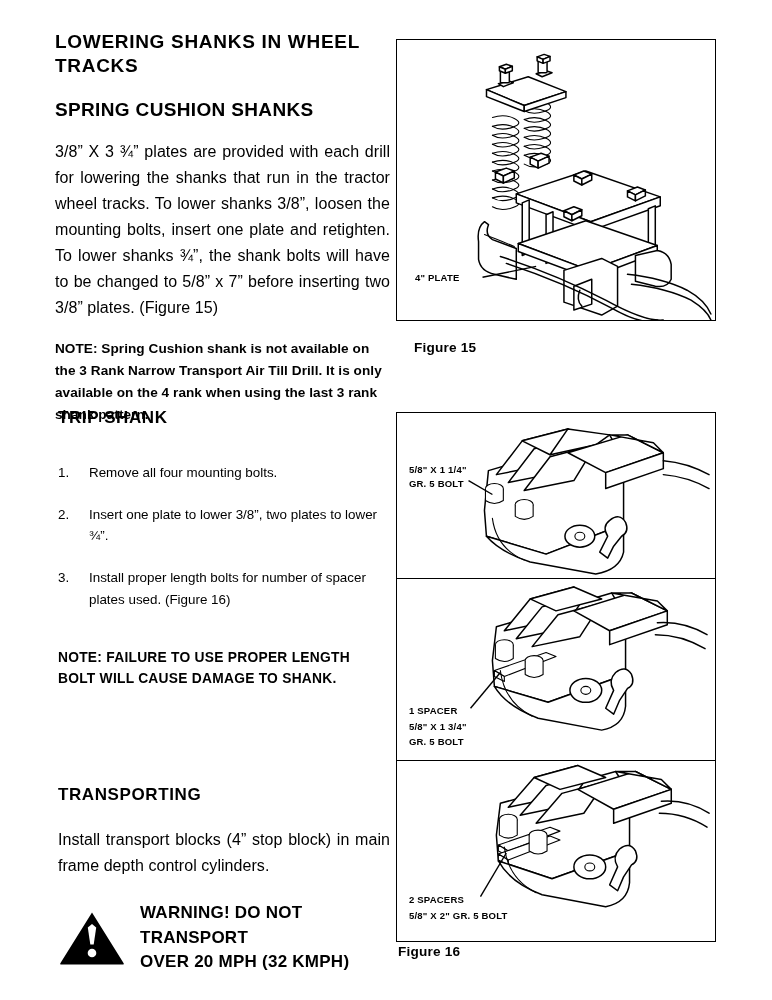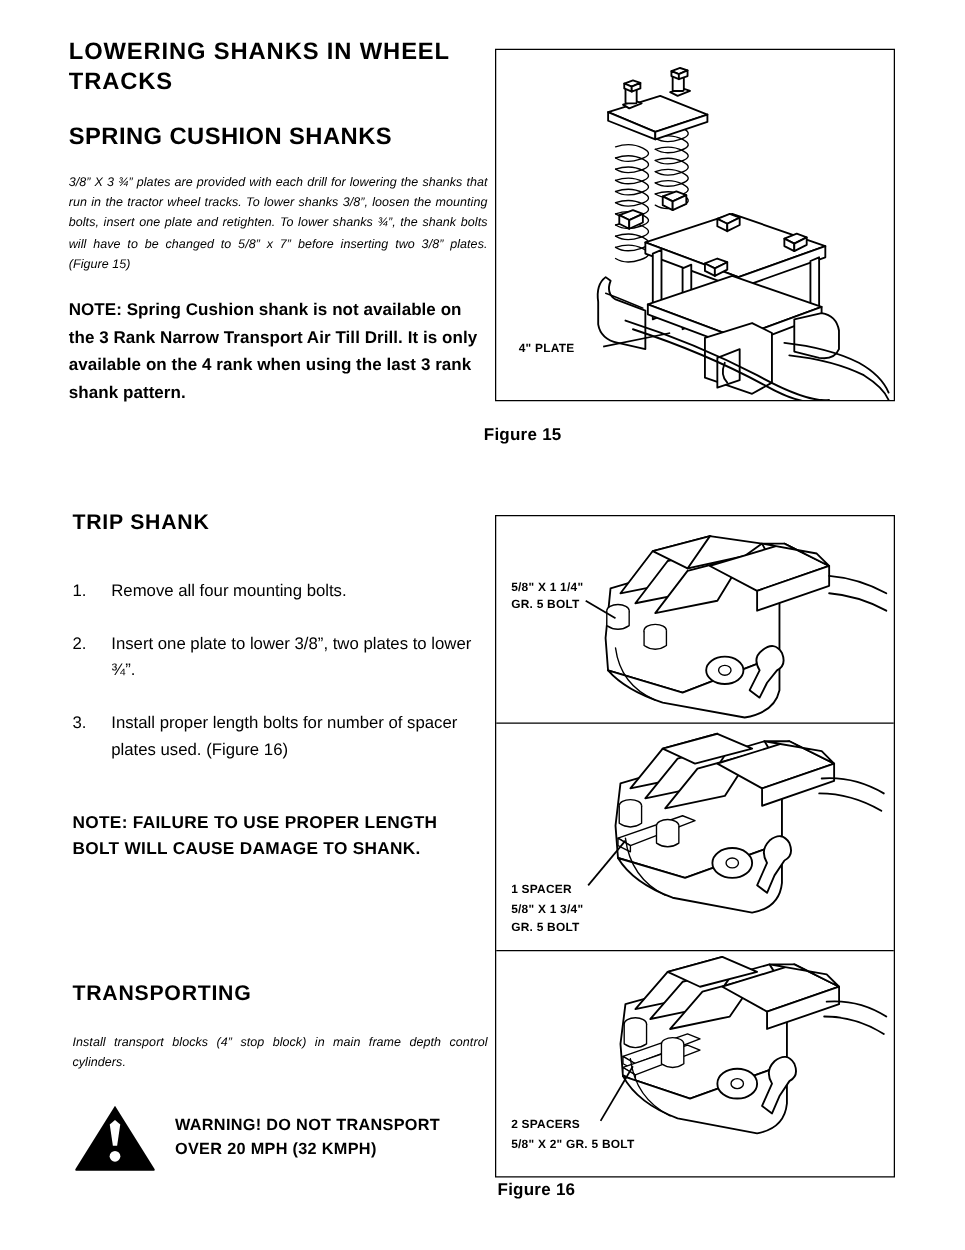--- a/index.html
+++ b/index.html
@@ -37,26 +37,25 @@
     margin: 0 0 20px 0;
     font-family: "Liberation Sans", sans-serif;
   }
   h2.sub-title {
     font-size: 19px;
     font-weight: bold;
     letter-spacing: 0.35px;
     margin: 0 0 18px 0;
   }
   p.body-text {
-    font-size: 10px;
+    font-size: 16px;
     line-height: 1.63;
     margin: 0 0 17px 0;
     text-align: justify;
     letter-spacing: 0.05px;
-    font-style: italic;
   }
   p.note-text {
     font-size: 13.6px;
     font-weight: bold;
     line-height: 1.62;
     margin: 0;
     letter-spacing: 0.05px;
   }
 
   
@@ -110,21 +109,21 @@
     align-items: center;
     margin-top: 22px;
   }
   .warn-tri {
     width: 68px;
     height: 56px;
     flex: 0 0 68px;
     margin-right: 14px;
   }
   .warn-text {
-    font-size: 13px;
+    font-size: 17px;
     font-weight: bold;
     line-height: 1.45;
     letter-spacing: 0.25px;
   }
 
   
   .fig-box {
     position: absolute;
     border: 1.6px solid #000;
     background: #fff;
@@ -142,21 +141,21 @@
   .fig16-panel.p1 { top: 0;     height: 166px; border-bottom: 1.6px solid #000; }
   .fig16-panel.p2 { top: 166px; height: 182px; border-bottom: 1.6px solid #000; text-align: right; }
   .fig16-panel.p3 { top: 348px; height: 180px; }
 
   .fig-caption {
     position: absolute;
     font-size: 13.6px;
     font-weight: bold;
     letter-spacing: 0.2px;
   }
-  #fig15-cap { left: 375px; top: 340px; padding-left: 12px; }
+  #fig15-cap { left: 402px; top: 340px; padding-left: 12px; }
   #fig16-cap { left: 398px; top: 944px; }
 
   svg { display: block; }
   .ln   { fill: none; stroke: #000; stroke-width: 1.5; stroke-linejoin: round; stroke-linecap: round; }
   .ln-t { fill: none; stroke: #000; stroke-width: 1.1; stroke-linejoin: round; stroke-linecap: round; }
   .fillw{ fill: #fff; stroke: #000; stroke-width: 1.5; stroke-linejoin: round; }
   .fillw-t{ fill: #fff; stroke: #000; stroke-width: 1.1; stroke-linejoin: round; }
   .lead { fill: none; stroke: #000; stroke-width: 1.4; }
   .calltxt {
     font-family: "Liberation Sans", sans-serif;

